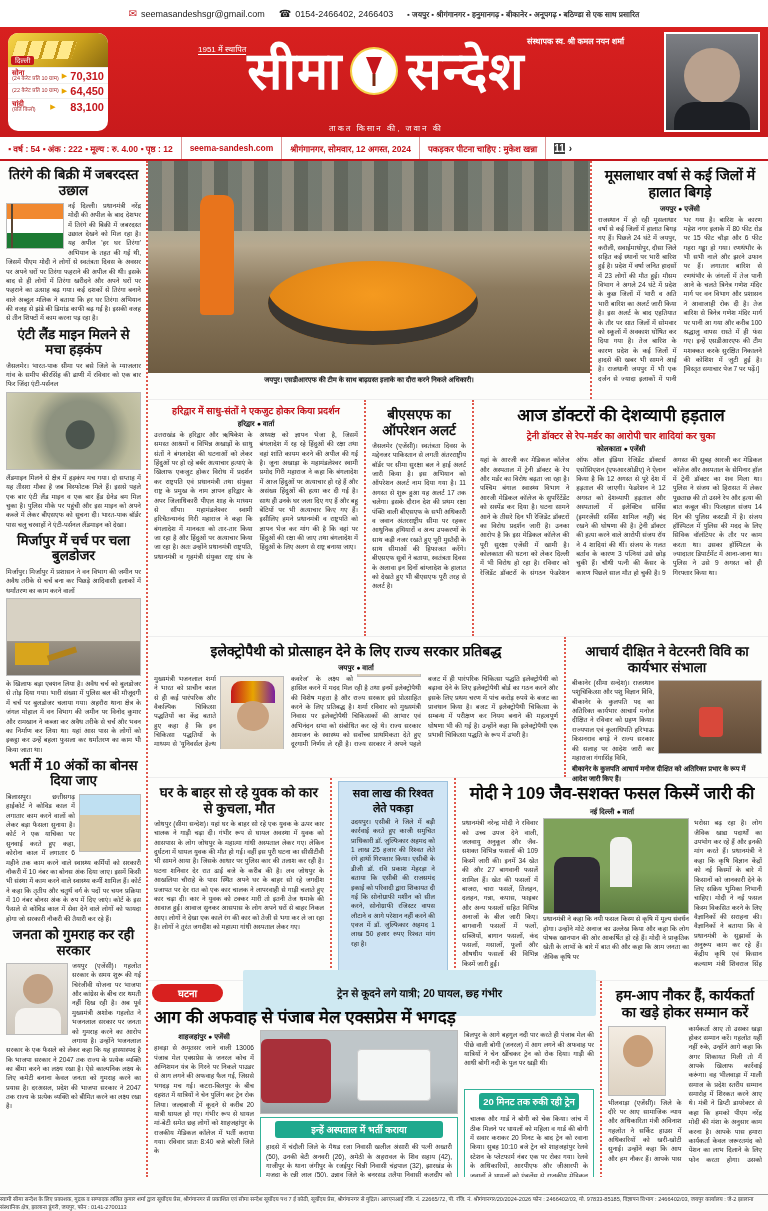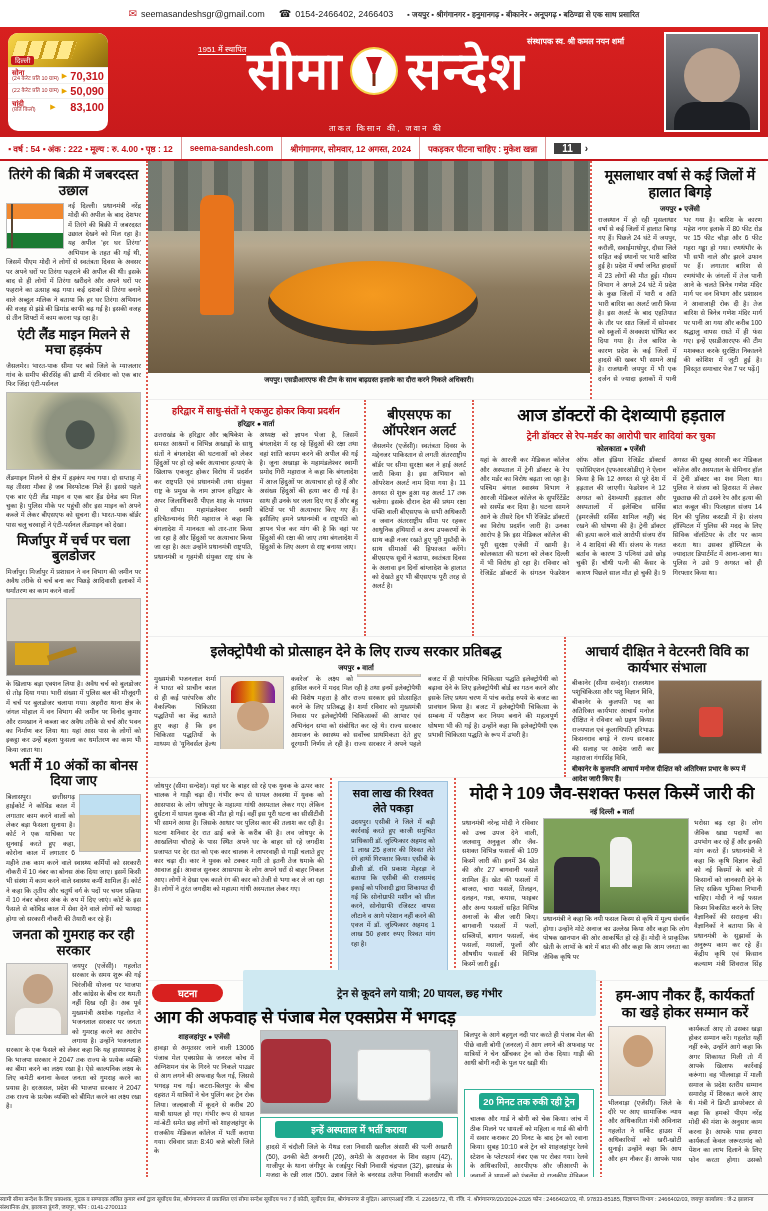--- a/index.html
+++ b/index.html
@@ -41,21 +41,21 @@
   .mast-photo{width:92px;margin:5px 8px 5px 0;border:2px solid #fff;
       background:linear-gradient(#7d7f84,#3c3e42);position:relative;overflow:hidden;}
   .mast-photo:before{content:"";position:absolute;left:18px;top:14px;width:56px;height:56px;border-radius:50%;
       background:#b9a18e;}
   .mast-photo:after{content:"";position:absolute;left:8px;bottom:-18px;width:76px;height:46px;border-radius:20px;
       background:#1d1f24;}
   
   .infobar{height:22px;display:flex;align-items:center;font-size:8.5px;font-weight:bold;color:#c4161c;
            border-bottom:2px solid #c4161c;background:#fff;}
   .infobar .cell{padding:0 8px;border-right:1px solid #d99;display:flex;align-items:center;gap:4px;height:100%;}
-  .pageno{background:#404040;color:#fff;padding:0 8px;font-size:10px;}
+  .pageno{background:#404040;color:#fff;padding:0 0;font-size:10px;}
   .arrow{color:#222;font-size:10px;}
   
   .content{display:flex;height:1016px;}
   .rail{width:148px;padding:2px 5px 0 6px;border-right:2px dotted #e0574b;box-sizing:border-box;overflow:hidden;}
   .main{flex:1;overflow:hidden;}
   h2.small{font-size:13.5px;line-height:1.15;text-align:center;margin:4px 0 3px;font-weight:bold;color:#111;}
   .body{font-size:6.6px;line-height:1.42;text-align:justify;color:#222;}
   .byline{font-size:7px;font-weight:bold;text-align:center;margin:2px 0;color:#111;}
   .ph{border:1px solid #bbb;box-sizing:border-box;}
   .flag-img{float:left;width:58px;height:46px;margin:2px 4px 2px 0;
@@ -150,21 +150,21 @@
       <div class="rrow">
         <span class="rlbl"><span>सोना</span><span class="rsub">(24 कैरेट प्रति 10 ग्राम)</span></span>
         <span class="rtri">▶</span>
         <span class="rval">70,310</span>
       </div>
       <div class="rrow">
         <span class="rlbl">
             <span class="rsub">(22 कैरेट प्रति 10 ग्राम)</span>
           </span>
         <span class="rtri">▶</span>
-        <span class="rval">50,090</span>
+        <span class="rval">64,450</span>
       </div>
       <div class="rrow">
         <span class="rlbl"><span>चांदी</span><span class="rsub">(प्रति किलो)</span></span>
         <span class="rtri">▶</span>
         <span class="rval">83,100</span>
       </div>
     </div>
     <div class="mast-center">
       <span class="estab">1951 में स्थापित</span>
       <span class="founder">संस्थापक स्व. श्री कमल नयन शर्मा</span>
@@ -277,20 +277,21 @@
           <div class="body">
             <span class="dixit-img ph"></span>
             <span>बीकानेर (सीमा सन्देश)। राजस्थान पशुचिकित्सा और पशु विज्ञान विवि, बीकानेर के कुलपति पद का अतिरिक्त कार्यभार आचार्य मनोज दीक्षित ने रविवार को ग्रहण किया। राज्यपाल एवं कुलाधिपति हरिभाऊ किसनराव बगड़े ने राज्य सरकार की सलाह पर आदेश जारी कर महाराजा गंगासिंह विवि,</span>
             <div class="caption" style="text-align:left;padding:2px 0 0">बीकानेर के कुलपति आचार्य मनोज दीक्षित को अतिरिक्त प्रभार के रूप में आदेश जारी किए हैं।</div>
           </div>
         </div>
       </div>
 
       <div class="row" style="height:202px">
         <div class="pad sep-r" style="width:184px">
+          <h2 class="small">घर के बाहर सो रहे युवक को कार से कुचला, मौत</h2>
           <div class="body" style="height:168px;overflow:hidden">जोधपुर (सीमा सन्देश)। यहां घर के बाहर सो रहे एक युवक के ऊपर कार चालक ने गाड़ी चढ़ा दी। गंभीर रूप से घायल अवस्था में युवक को आसपास के लोग जोधपुर के महात्मा गांधी अस्पताल लेकर गए। लेकिन दुर्घटना में घायल युवक की मौत हो गई। वहीं इस पूरी घटना का सीसीटीवी भी सामने आया है। जिसके आधार पर पुलिस कार की तलाश कर रही है। घटना शनिवार देर रात ढाई बजे के करीब की है। लव जोधपुर के आखलिया चौराहे के पास स्थित अपने घर के बाहर सो रहे जगदीश प्रजापत पर देर रात को एक कार चालक ने लापरवाही से गाड़ी चलाते हुए कार चढ़ा दी। कार ने युवक को टक्कर मारी तो इतनी तेज धमाके की आवाज हुई। आवाज सुनकर आसपास के लोग अपने घरों से बाहर निकल आए। लोगों ने देखा एक काले रंग की कार को तेजी से भगा कर ले जा रहा है। लोगों ने तुरंत जगदीश को महात्मा गांधी अस्पताल लेकर गए।</div>
         </div>
         <div class="pad sep-r" style="width:124px">
           <div class="bluebox" style="height:192px;overflow:hidden">
             <h3>सवा लाख की रिश्वत लेते पकड़ा</h3>
             <div class="body">उदयपुर। एसीबी ने जिले में बड़ी कार्रवाई करते हुए काजी समुचित प्राधिकारी डॉ. जुल्फिकार अहमद को 1 लाख 25 हजार की रिश्वत लेते रंगे हाथों गिरफ्तार किया। एसीबी के डीजी डॉ. रवि प्रकाश मेहरड़ा ने बताया कि एसीबी की राजसमंद इकाई को परिवादी द्वारा शिकायत दी गई कि सोनोग्राफी मशीन को सील करने, सोनोग्राफी रजिस्टर वापस लौटाने व आगे परेशान नहीं करने की एवज में डॉ. जुल्फिकार अहमद 1 लाख 50 हजार रुपए रिश्वत मांग रहा है।</div>
           </div>
         </div>
         <div class="pad" style="flex:1">
           <h2 class="big">मोदी ने 109 जैव-सशक्त फसल किस्में जारी की</h2>

